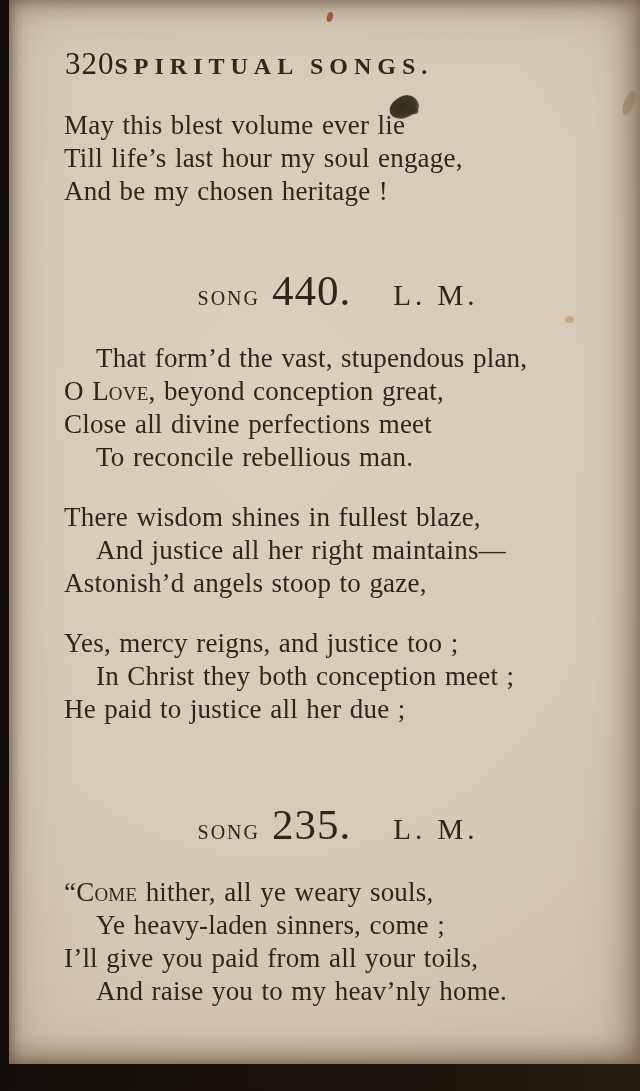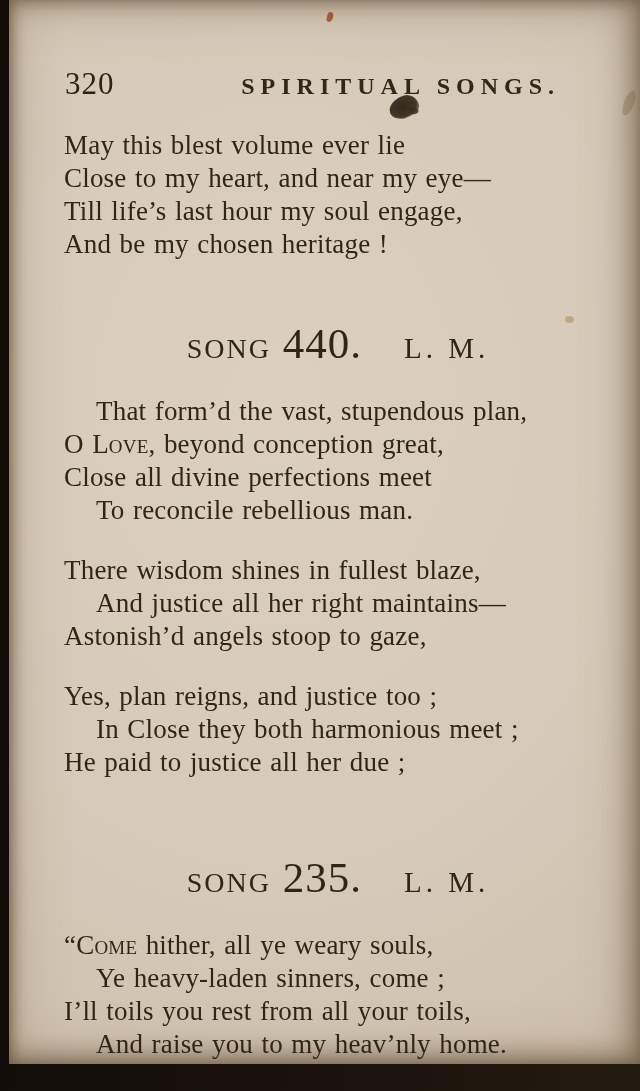--- a/index.html
+++ b/index.html
@@ -34,25 +34,24 @@
   }
   .header {
     display: flex;
     align-items: baseline;
     padding: 46px 80px 0 56px;
   }
   .page-num {
     font-size: 31px;
     letter-spacing: 1px;
     color: #2b2416;
-    margin-top: 20px;
   }
   .running-title {
     flex: 1;
-    text-align: right;
+    text-align: left;
     font-size: 24px;
     font-weight: bold;
     letter-spacing: 6px;
     color: #30291a;
   }
   .body-text {
     padding: 0 28px 0 55px;
   }
   .stanza {
     margin-top: 27px;
@@ -72,21 +71,21 @@
   }
   .song-heading {
     margin-top: 58px;
     margin-bottom: 14px;
     display: flex;
     justify-content: center;
     align-items: baseline;
     white-space: nowrap;
   }
   .song-word {
-    font-size: 28px;
+    font-size: 20px;
     letter-spacing: 2px;
   }
   .song-number {
     font-size: 43px;
     margin-left: 12px;
     letter-spacing: 1px;
   }
   .song-meter {
     font-size: 29px;
     letter-spacing: 4px;
@@ -155,21 +154,20 @@
 
     <div class="header">
       <span class="page-num">320</span>
       <span class="running-title">SPIRITUAL SONGS.</span>
     </div>
 
     <div class="body-text">
 
       <div class="stanza">
         <div class="line">May this blest volume ever lie</div>
-        <div class="line">Close to my heart, and near my eye—</div>
         <div class="line">Till life’s last hour my soul engage,</div>
         <div class="line">And be my chosen heritage !</div>
       </div>
 
       <div class="song-heading">
         <span class="song-word">SONG</span>
         <span class="song-number">440.</span>
         <span class="song-meter">L. M.</span>
       </div>
 
@@ -180,35 +178,35 @@
         <div class="line indent">To reconcile rebellious man.</div>
       </div>
 
       <div class="stanza">
         <div class="line">There wisdom shines in fullest blaze,</div>
         <div class="line indent">And justice all her right maintains—</div>
         <div class="line">Astonish’d angels stoop to gaze,</div>
       </div>
 
       <div class="stanza">
-        <div class="line">Yes, plan reigns, and justice too ;</div>
-        <div class="line indent">In Close they both harmonious meet ;</div>
+        <div class="line">Yes, mercy reigns, and justice too ;</div>
+        <div class="line indent">In Christ they both conception meet ;</div>
         <div class="line">He paid to justice all her due ;</div>
       </div>
 
       <div class="song-heading" style="margin-top:74px;">
         <span class="song-word">SONG</span>
         <span class="song-number">235.</span>
         <span class="song-meter">L. M.</span>
       </div>
 
       <div class="stanza">
         <div class="line"><span>“</span><span class="sc">Come</span><span> hither, all ye weary souls,</span></div>
         <div class="line indent">Ye heavy-laden sinners, come ;</div>
-        <div class="line">I’ll toils you rest from all your toils,</div>
+        <div class="line">I’ll give you paid from all your toils,</div>
         <div class="line indent">And raise you to my heav’nly home.</div>
       </div>
 
     </div>
 
     <div class="ink-blot"></div>
     <div class="speck-red"></div>
     <div class="speck-tan"></div>
     <div class="speck-edge"></div>
 

